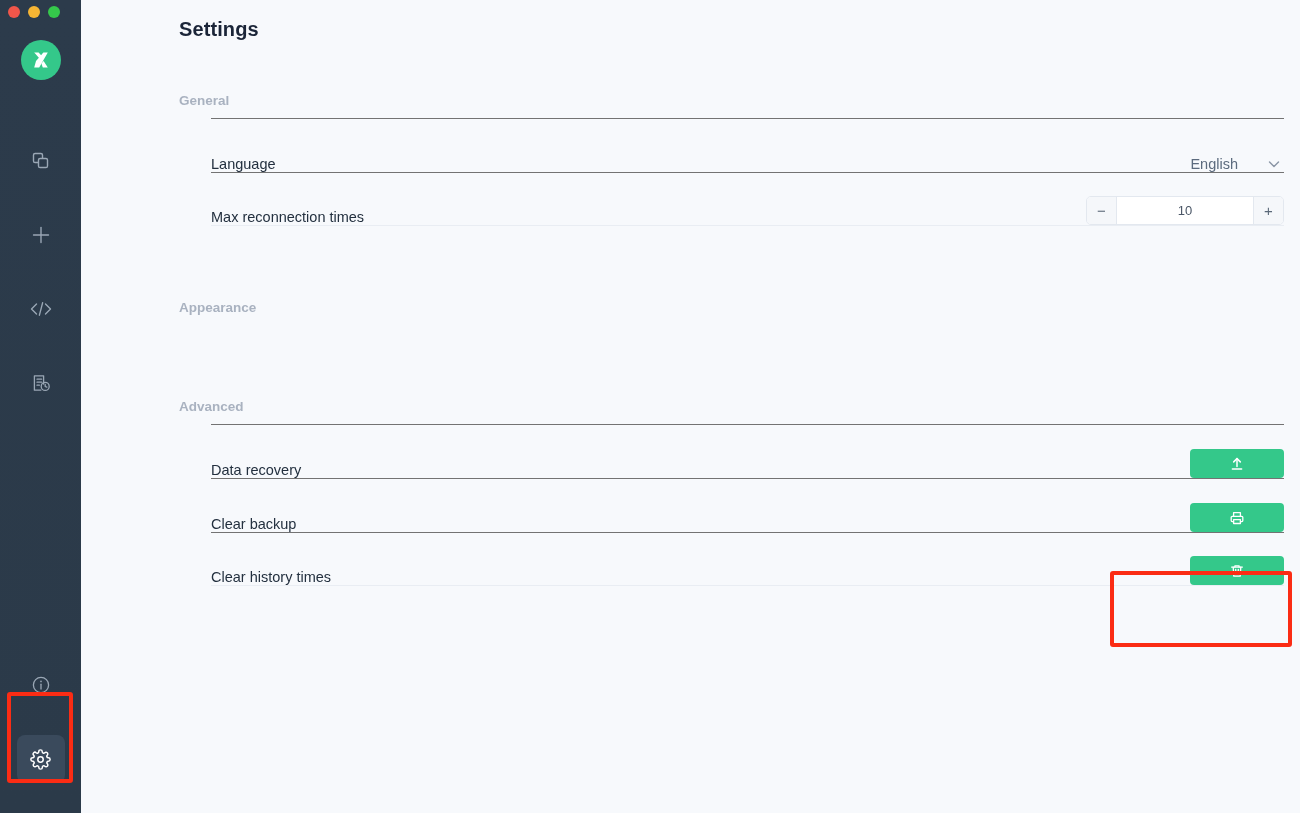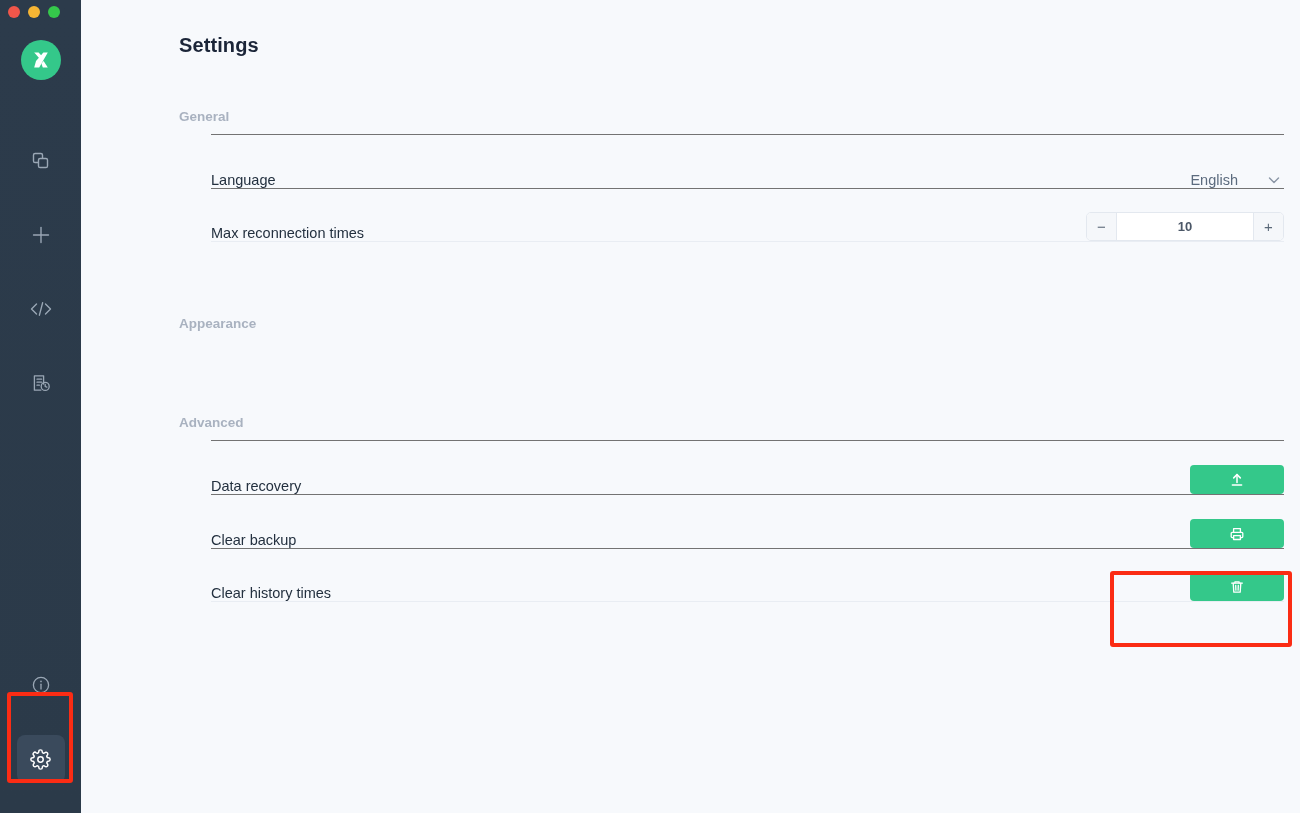--- a/index.html
+++ b/index.html
@@ -55,21 +55,21 @@
     position:absolute; border:4px solid #fb2c14; border-radius:3px;
     pointer-events:none; z-index:50;
   }
   #annot-gear { left:7px; top:692px; width:66px; height:91px; }
   #annot-recovery { left:1110px; top:571px; width:182px; height:76px; }
 
   
   .main {
     flex:1 1 auto; height:813px;
     background:#f7f9fc;
-    padding:16px 16px 0 98px;
+    padding:0 16px 0 98px;
     overflow:hidden;
     position:relative;
   }
   .page-title {
     font-size:20px; font-weight:bold; color:#1b2538;
     margin-top:18px; letter-spacing:.1px;
   }
   .section { margin-top:0; }
   .section-label {
     font-size:13.5px; color:#a9b2c0; font-weight:bold;
@@ -124,21 +124,21 @@
     width:30px; background:#f5f7fa;
     display:flex; align-items:center; justify-content:center;
     color:#5a6878; font-size:15px; cursor:pointer;
     border-right:1px solid #e3e8ef;
     user-select:none;
   }
   .stepper .btn.plus { border-right:none; border-left:1px solid #e3e8ef; }
   .stepper .val {
     flex:1 1 auto; text-align:center;
     display:flex; align-items:center; justify-content:center;
-    font-size:13px; color:#4b5767; background:#fff;font-weight:bold;
+    font-size:13px; color:#4b5767; background:#fff;
   }
 
   
   .gbtn {
     width:94px; height:29px; border-radius:4px;
     background:#34c88a; border:none;
     display:flex; align-items:center; justify-content:center;
     cursor:pointer;
   }
   .gbtn svg { display:block; }

